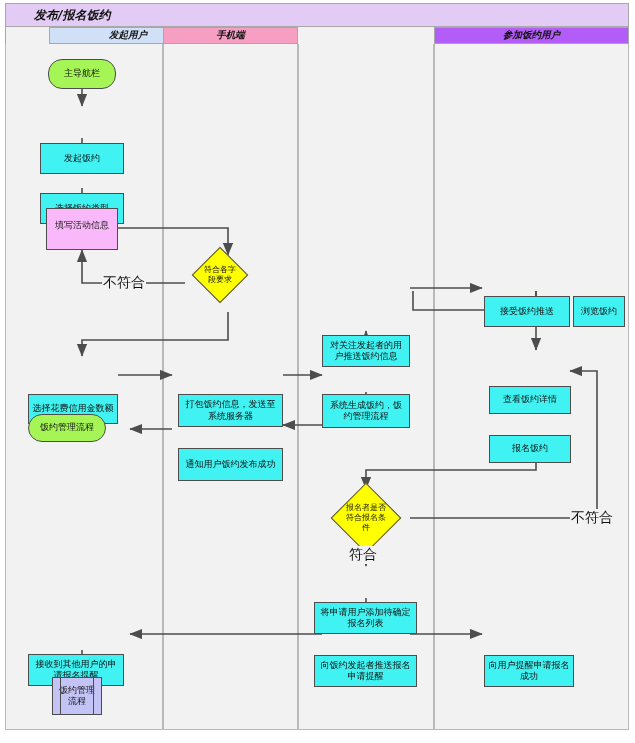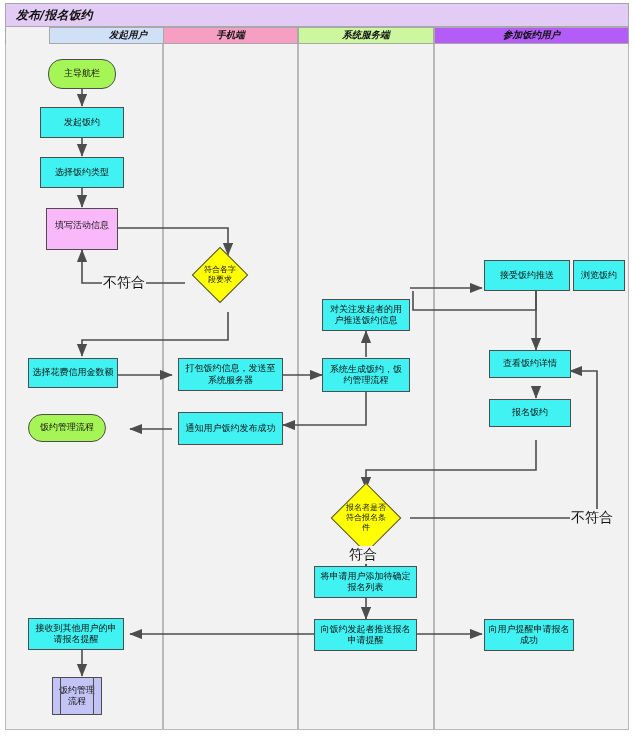--- a/index.html
+++ b/index.html
@@ -3,32 +3,32 @@
 <meta charset="utf-8">
 <style>
   html,body{margin:0;padding:0;background:#ffffff;}
   body{font-family:"DejaVu Sans","Liberation Sans",sans-serif;}
   #root{position:relative;width:635px;height:743px;background:#ffffff;overflow:hidden;}
   #frame{position:absolute;left:5px;top:3px;width:624px;height:727px;
          border:1px solid #a8a8a8;background:#f2f2f2;box-sizing:border-box;}
   #title{position:absolute;left:5px;top:3px;width:624px;height:24px;
          background:#e2ccf5;border:1px solid #a8a8a8;box-sizing:border-box;
          font-style:italic;font-weight:bold;font-size:12px;color:#111;
-         display:flex;align-items:center;padding-left:10px;}
+         display:flex;align-items:center;padding-left:28px;}
   .lane-head{position:absolute;top:27px;height:17px;border:1px solid #a8a8a8;
              box-sizing:border-box;font-style:italic;font-weight:bold;font-size:9.5px;
              color:#111;display:flex;align-items:center;justify-content:center;}
   .lane-body{position:absolute;top:44px;height:686px;border-left:1px solid #b9b9b9;
              border-right:1px solid #b9b9b9;border-bottom:1px solid #b9b9b9;
              box-sizing:border-box;background:#f2f2f2;}
   svg#edges{position:absolute;left:0;top:0;width:635px;height:743px;pointer-events:none;}
   .node{position:absolute;box-sizing:border-box;display:flex;align-items:center;
         justify-content:center;text-align:center;font-size:9px;color:#111;
         line-height:1.25;padding:1px 3px;}
-  .proc{background:#40f2f2;border:1.5px solid #4d4d4d;}
+  .proc{background:#40f2f2;border:1.5px solid #4d4d4d;margin-top:36px;}
   .term{background:#a6f556;border:1.5px solid #4d4d4d;border-radius:14px;}
   .dec{background:#ffff00;border:1.5px solid #4d4d4d;
        transform:rotate(45deg);}
   .dec > span{transform:rotate(-45deg);display:block;width:86px;}
   .predef{background:#c3c3f5;border:1.5px solid #4d4d4d;}
   .predef:before,.predef:after{content:"";position:absolute;top:0;bottom:0;width:0;
        border-left:1.5px solid #4d4d4d;}
   .predef:before{left:7px;} .predef:after{right:7px;}
   .doc{background:#f9b8f9;border:1.5px solid #4d4d4d;}
   .edge-label{position:absolute;font-size:14px;color:#111;background:#f2f2f2;
@@ -46,23 +46,20 @@
   <div class="lane-body" style="left:5px;width:158px;"></div>
   <div class="lane-body" style="left:163px;width:135px;"></div>
   <div class="lane-body" style="left:298px;width:136px;"></div>
   <div class="lane-body" style="left:434px;width:195px;"></div>
 
   <div class="lane-head" style="left:5px;width:158px;background:#cfe0f7;margin-left:44px;">
       <span>发起用户</span>
     </div>
   <div class="lane-head" style="left:163px;width:135px;background:#f79fc3;">
       <span>手机端</span>
-    </div>
-  <div class="lane-head" style="left:298px;width:136px;background:#ccf79f;">
-      <span>系统服务端</span>
     </div>
   <div class="lane-head" style="left:434px;width:195px;background:#b35cf7;">
       <span>参加饭约用户</span>
     </div>
 
   <svg id="edges">
     <defs>
       <marker id="ah" markerWidth="9" markerHeight="9" refX="7.5" refY="3.2" orient="auto">
         <path d="M0,0 L8,3.2 L0,6.4 z" fill="#4d4d4d"></path>
       </marker>

